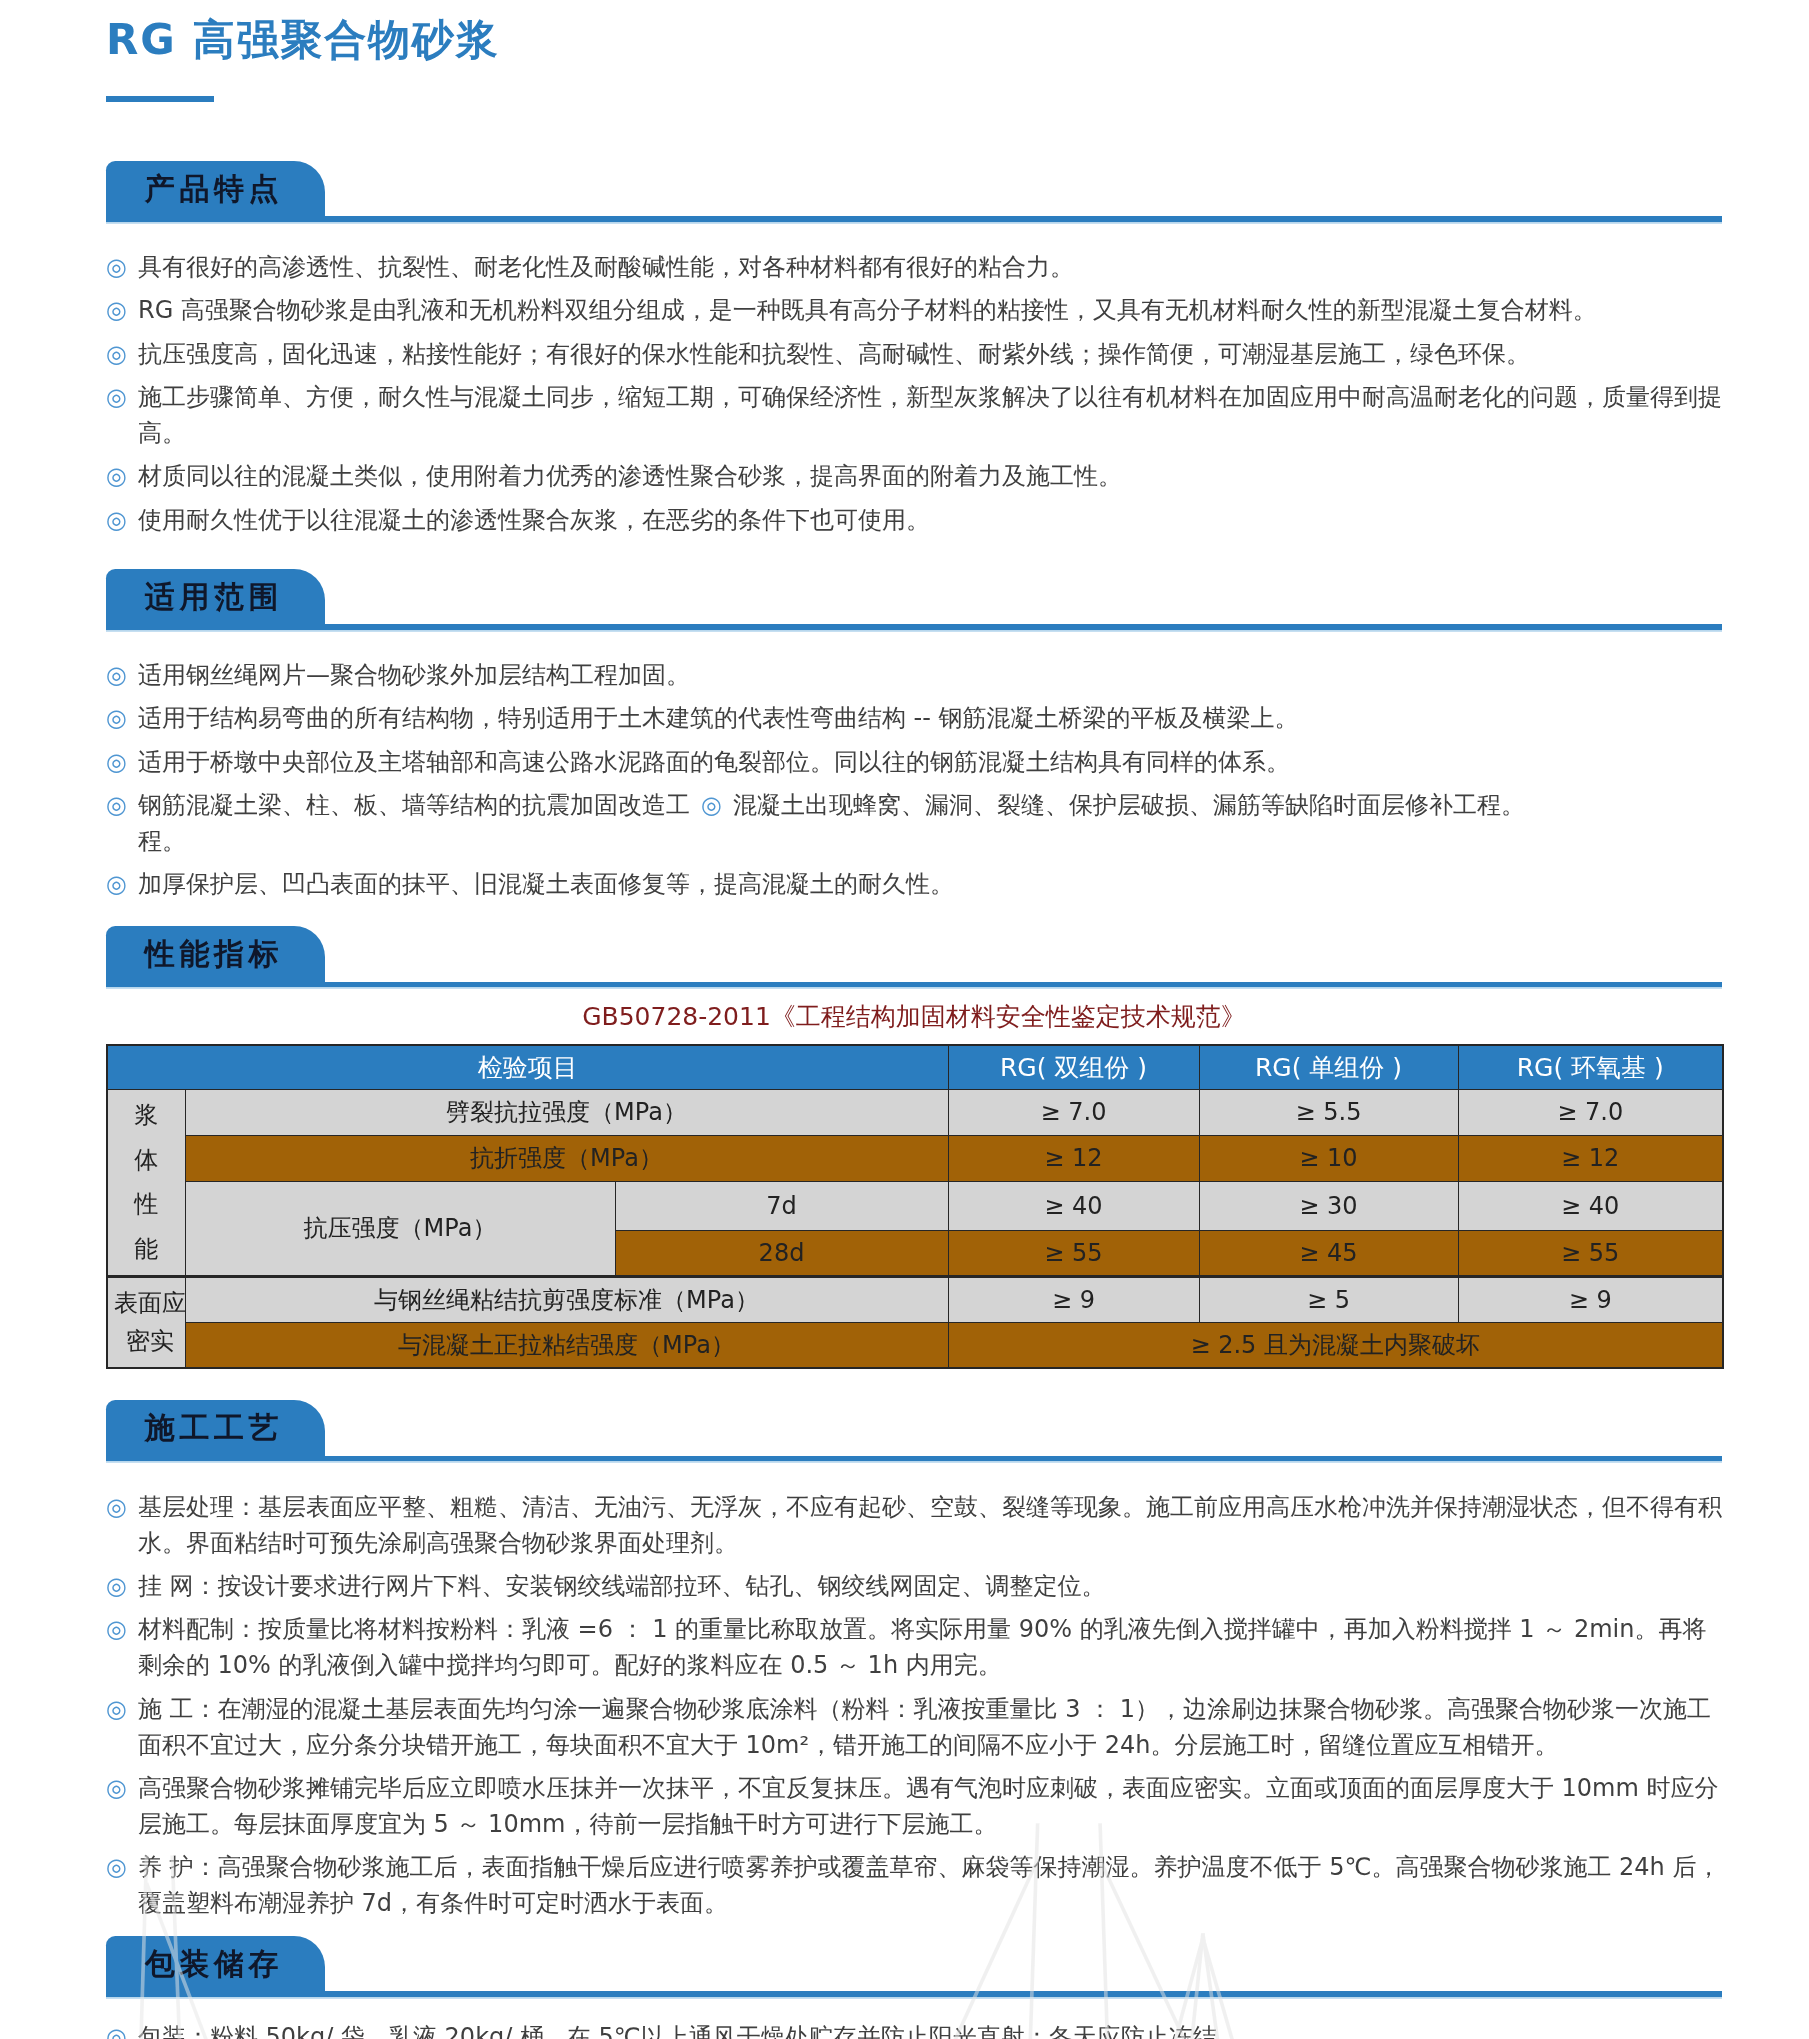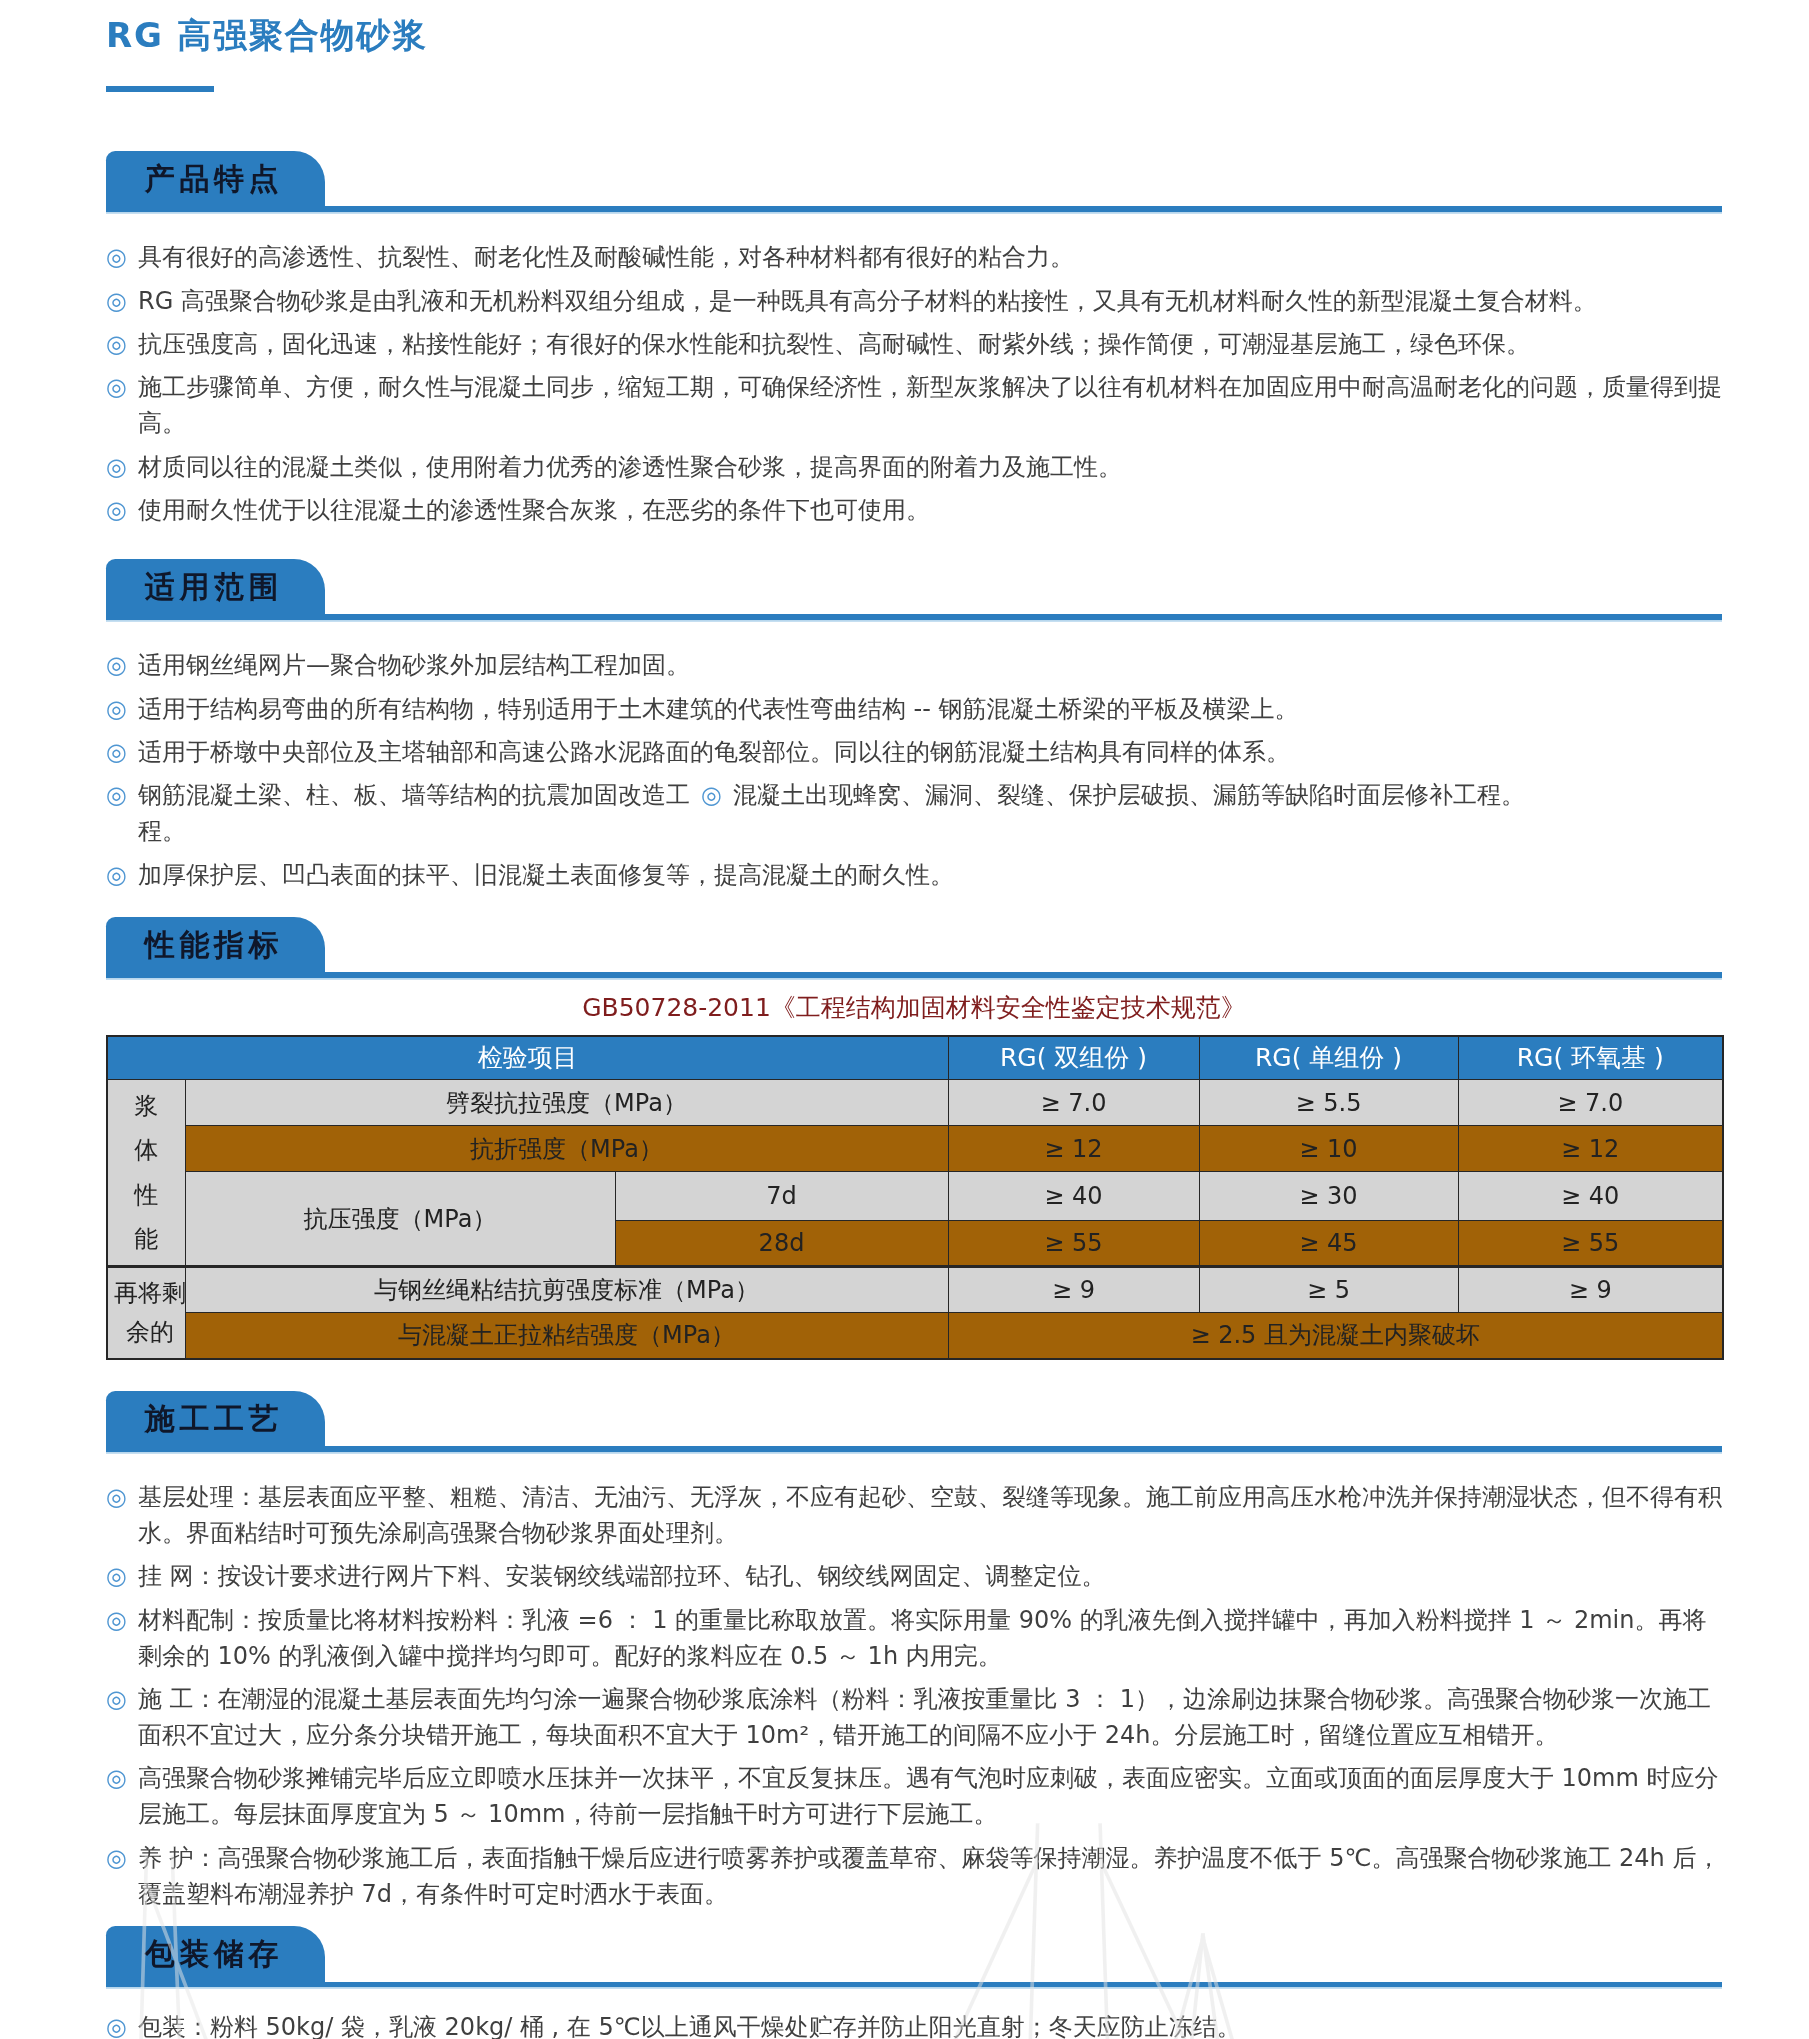--- a/index.html
+++ b/index.html
@@ -14,21 +14,21 @@
   *{box-sizing:border-box;}
   html,body{margin:0;padding:0;}
   body{
     width:1809px;height:2040px;overflow:hidden;background:#fff;
     font-family:"DejaVu Sans","Liberation Sans",sans-serif;
     color:var(--ink);position:relative;
   }
   .page{position:relative;width:100%;height:100%;padding:14.7px 87px 0 106px;}
   
   .doc-title{
-    font-size:34px;font-weight:bold;color:var(--accent);
+    font-size:42px;font-weight:bold;color:var(--accent);
     letter-spacing:1.8px;line-height:1.2;margin:0 0 31px 0;
   }
   .title-rule{width:108px;height:5.5px;background:var(--accent);}
   
   .section{margin-top:31px;}
   .sec-features{margin-top:59px;}
   .sec-scope{margin-top:31px;}
   .sec-perf{margin-top:24px;}
   .sec-constr{margin-top:31px;}
   .sec-pack{margin-top:14.7px;}
@@ -210,21 +210,21 @@
           <td>≥ 30</td>
           <td>≥ 40</td>
         </tr>
         <tr class="w">
           <td>28d</td>
           <td>≥ 55</td>
           <td>≥ 45</td>
           <td>≥ 55</td>
         </tr>
         <tr class="g t3">
-          <td rowspan="2" class="cell-gray"><span class="v2">再将剩余的</span></td>
+          <td rowspan="2" class="cell-gray"><span class="v2">表面应密实</span></td>
           <td colspan="2">与钢丝绳粘结抗剪强度标准（MPa）</td>
           <td>≥ 9</td>
           <td>≥ 5</td>
           <td>≥ 9</td>
         </tr>
         <tr class="w">
           <td colspan="2">与混凝土正拉粘结强度（MPa）</td>
           <td colspan="3">≥ 2.5 且为混凝土内聚破坏</td>
         </tr>
       </tbody>

